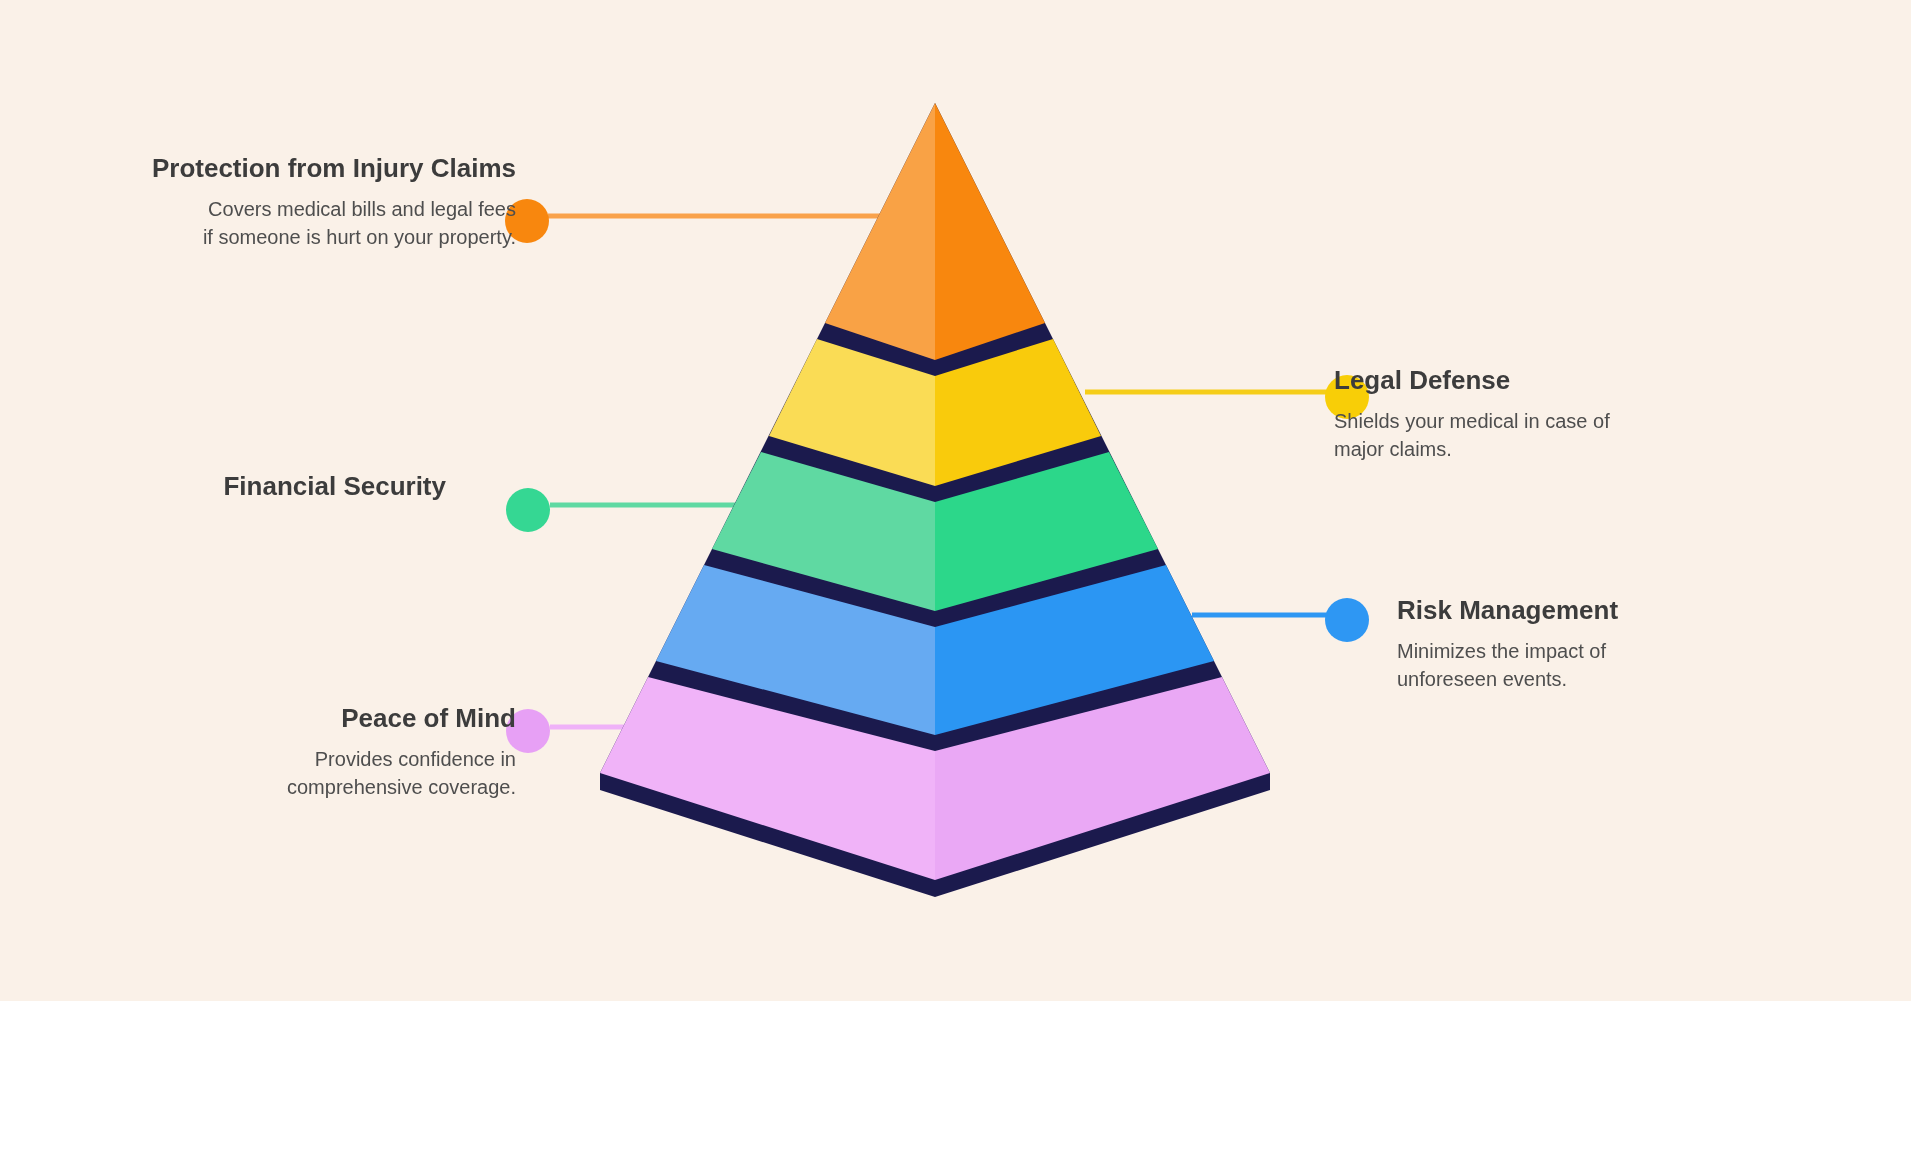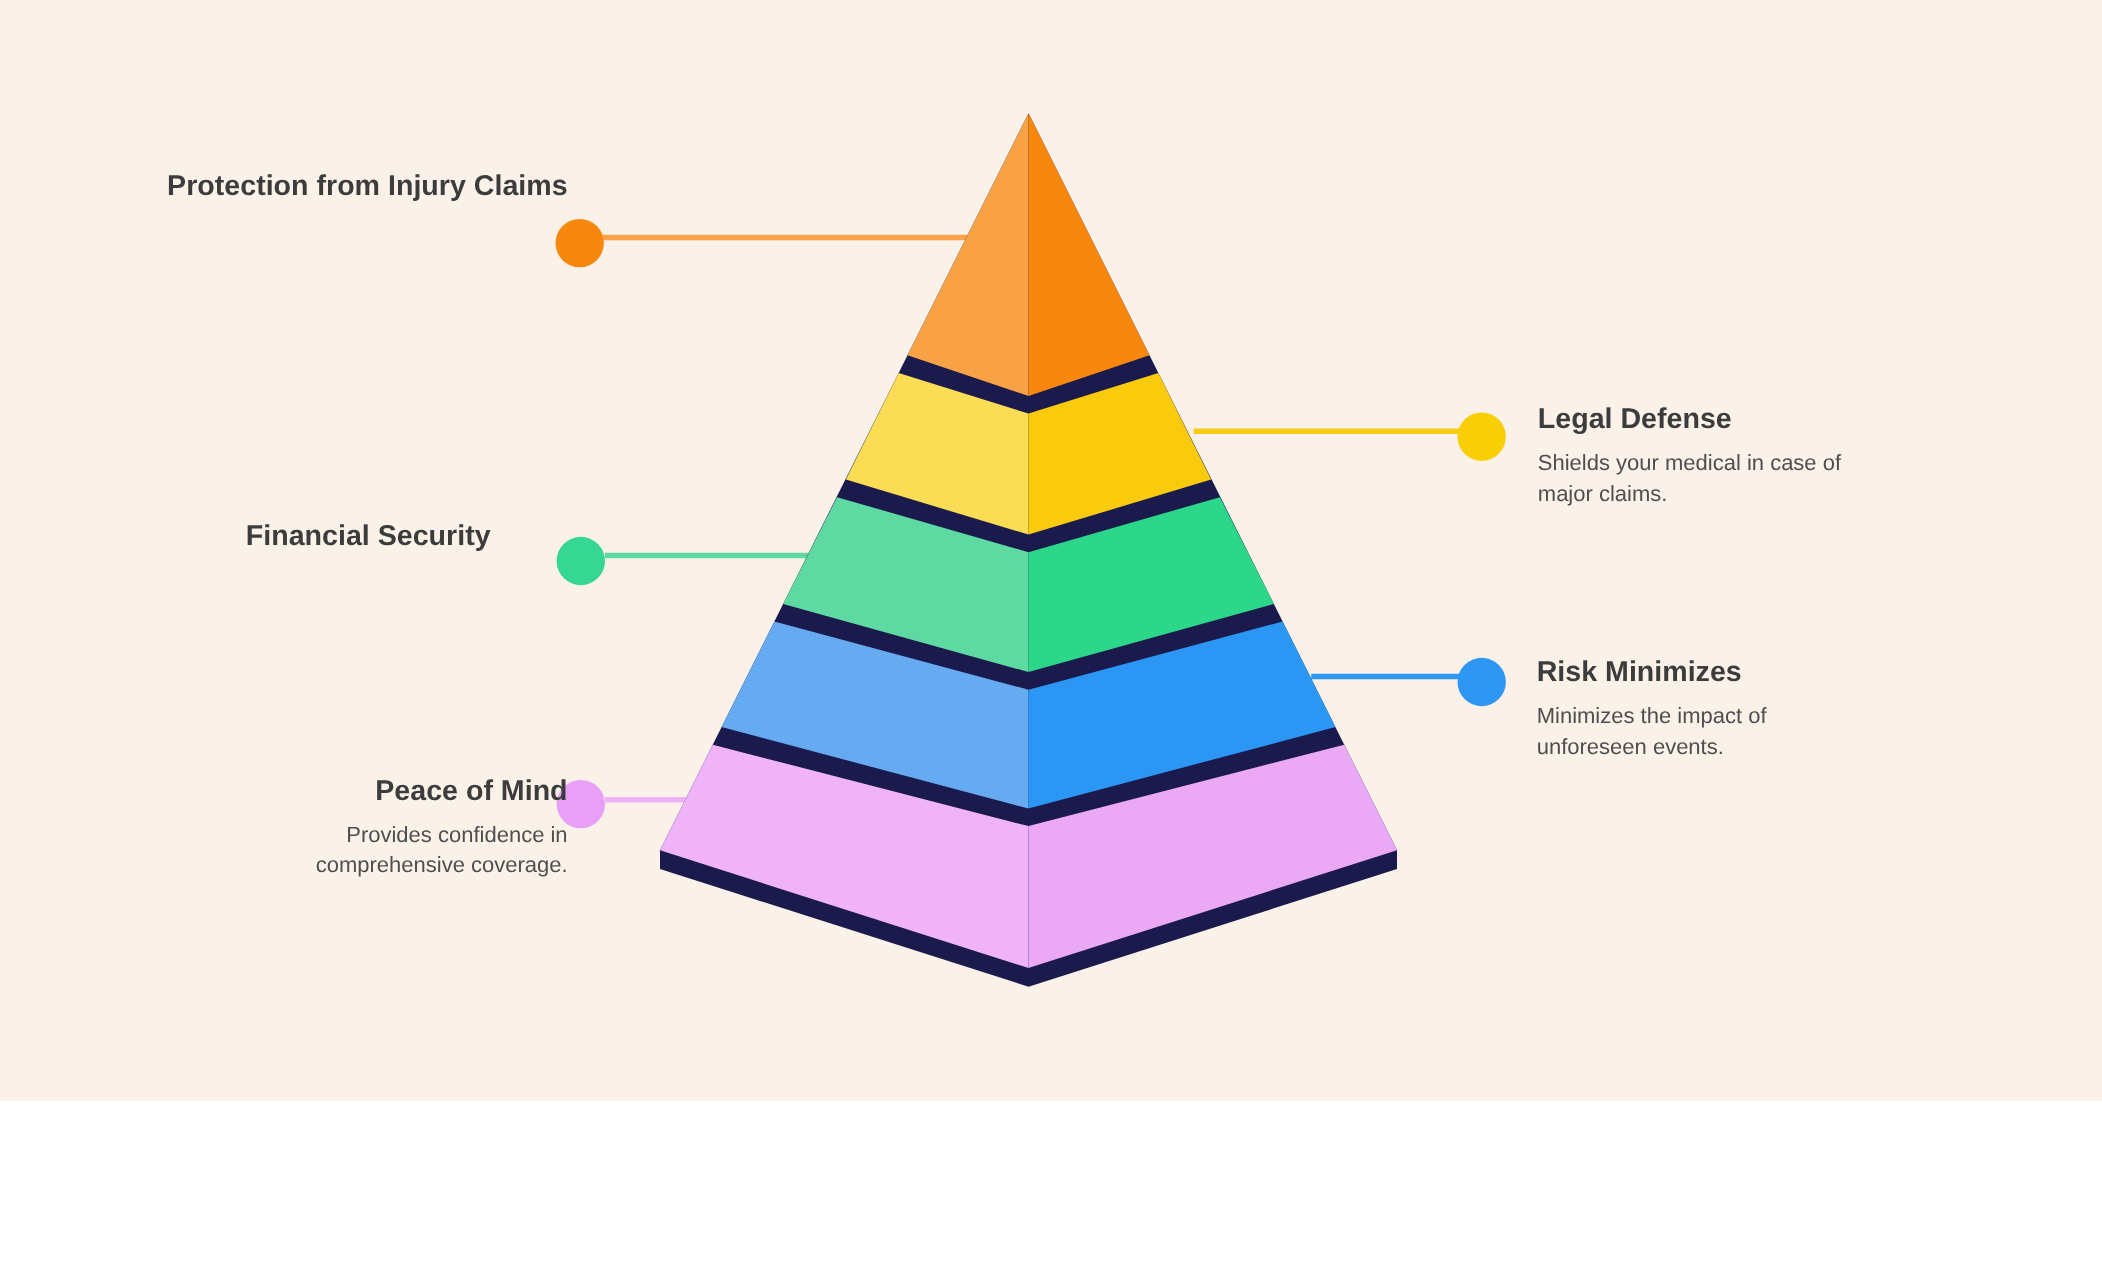--- a/index.html
+++ b/index.html
@@ -15,21 +15,21 @@
     margin:0;font-size:26px;line-height:37px;font-weight:700;color:#3C3C3C;
   }
   .label-block p{
     margin:8px 0 0 0;font-size:20px;line-height:28px;color:#4E4E4E;
   }
   .label-left{width:420px;text-align:right;}
   .label-left p{margin-left:auto;}
   .label-right{width:420px;text-align:left;}
   .lb1{right:1431px;top:150px;}
   .lb1 p{max-width:322px;}
-  .lb2{left:1398px;top:362px;}
+  .lb2{left:1334px;top:362px;}
   .lb2 p{max-width:322px;}
   .lb3{right:1501px;top:468px;}
   .lb3 p{max-width:350px;}
   .lb4{left:1397px;top:592px;}
   .lb4 p{max-width:252px;}
   .lb5{right:1431px;top:700px;}
   .lb5 p{max-width:262px;}
   .footer{
     position:absolute;left:0;top:1001px;width:1911px;height:159px;background:#FFFFFF;
   }
@@ -66,33 +66,34 @@
 
     <circle cx="527" cy="221" r="22" fill="#F8870E"></circle>
     <circle cx="1347" cy="397" r="22" fill="#F8CE07"></circle>
     <circle cx="528" cy="510" r="22" fill="#35D793"></circle>
     <circle cx="1347" cy="620" r="22" fill="#2E97F3"></circle>
     <circle cx="528" cy="731" r="22" fill="#E7A0F5"></circle>
   </svg>
 
   <div class="label-block label-left lb1">
     <h3>Protection from Injury Claims</h3>
+    <p>Covers medical bills and legal fees if someone is hurt on your property.</p>
   </div>
 
   <div class="label-block label-right lb2">
     <h3>Legal Defense</h3>
     <p>Shields your medical in case of major claims.</p>
   </div>
 
   <div class="label-block label-left lb3">
     <h3>Financial Security</h3>
   </div>
 
   <div class="label-block label-right lb4">
-    <h3>Risk Minimizes</h3>
+    <h3>Risk Management</h3>
     <p>Minimizes the impact of unforeseen events.</p>
   </div>
 
   <div class="label-block label-left lb5">
     <h3>Peace of Mind</h3>
     <p>Provides confidence in comprehensive coverage.</p>
   </div>
 
   <div class="footer">
     

